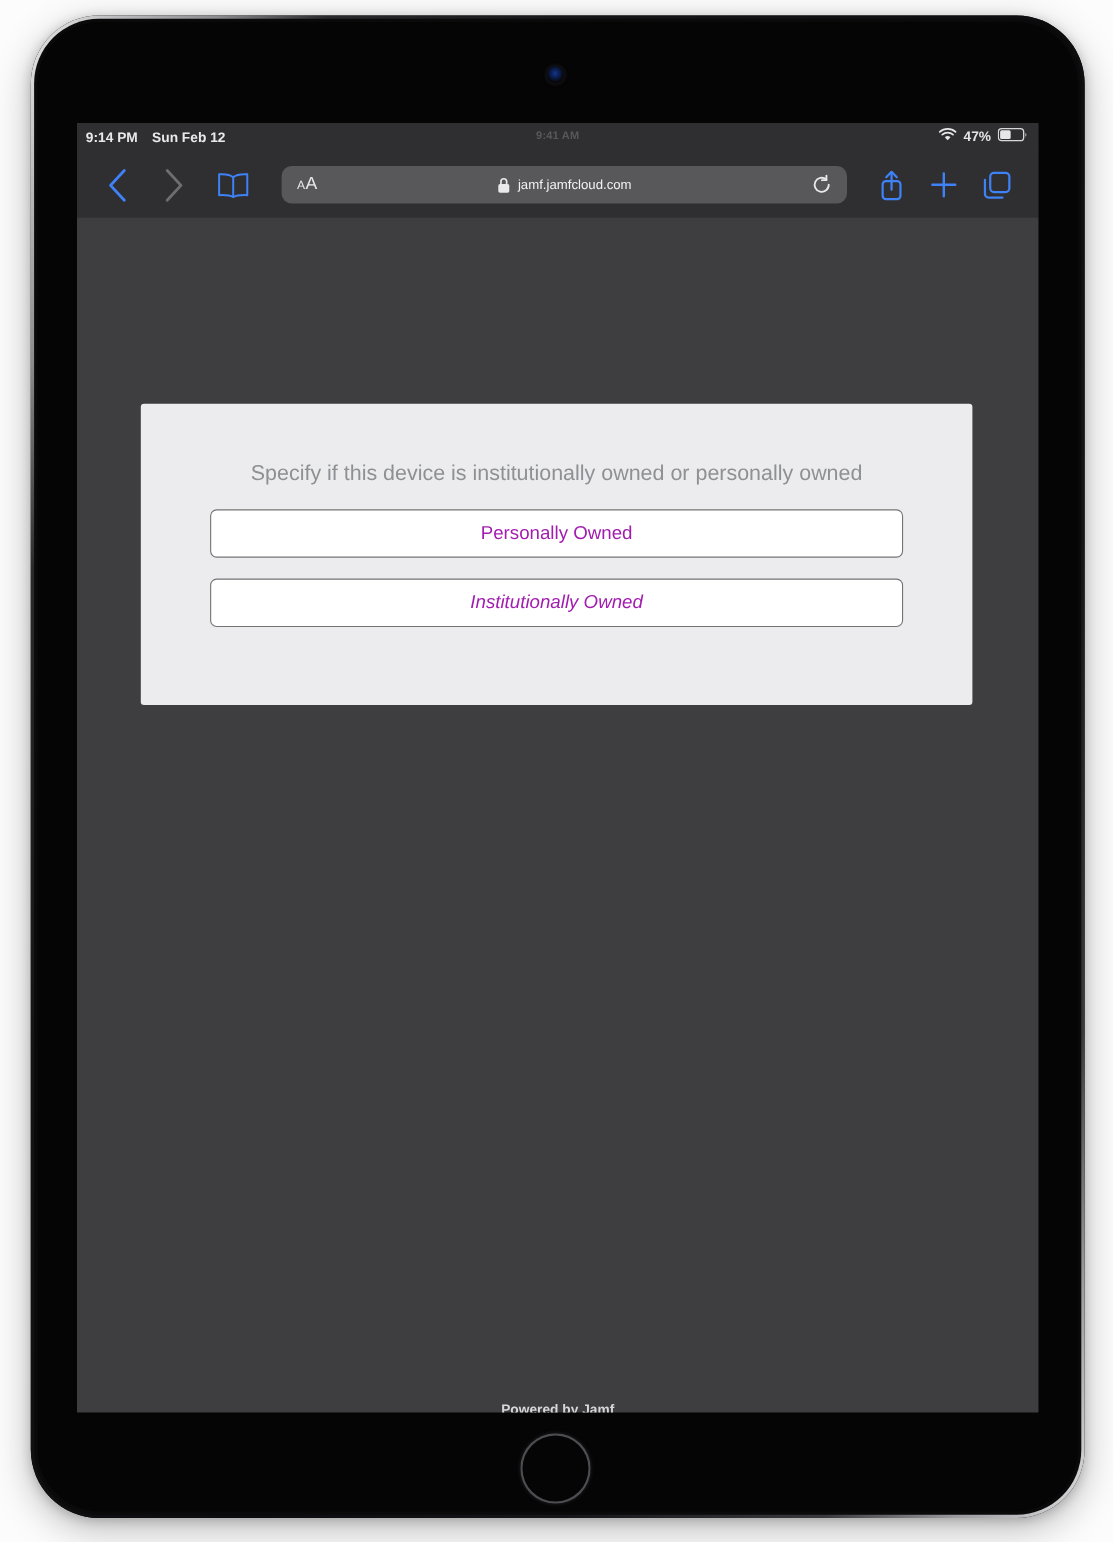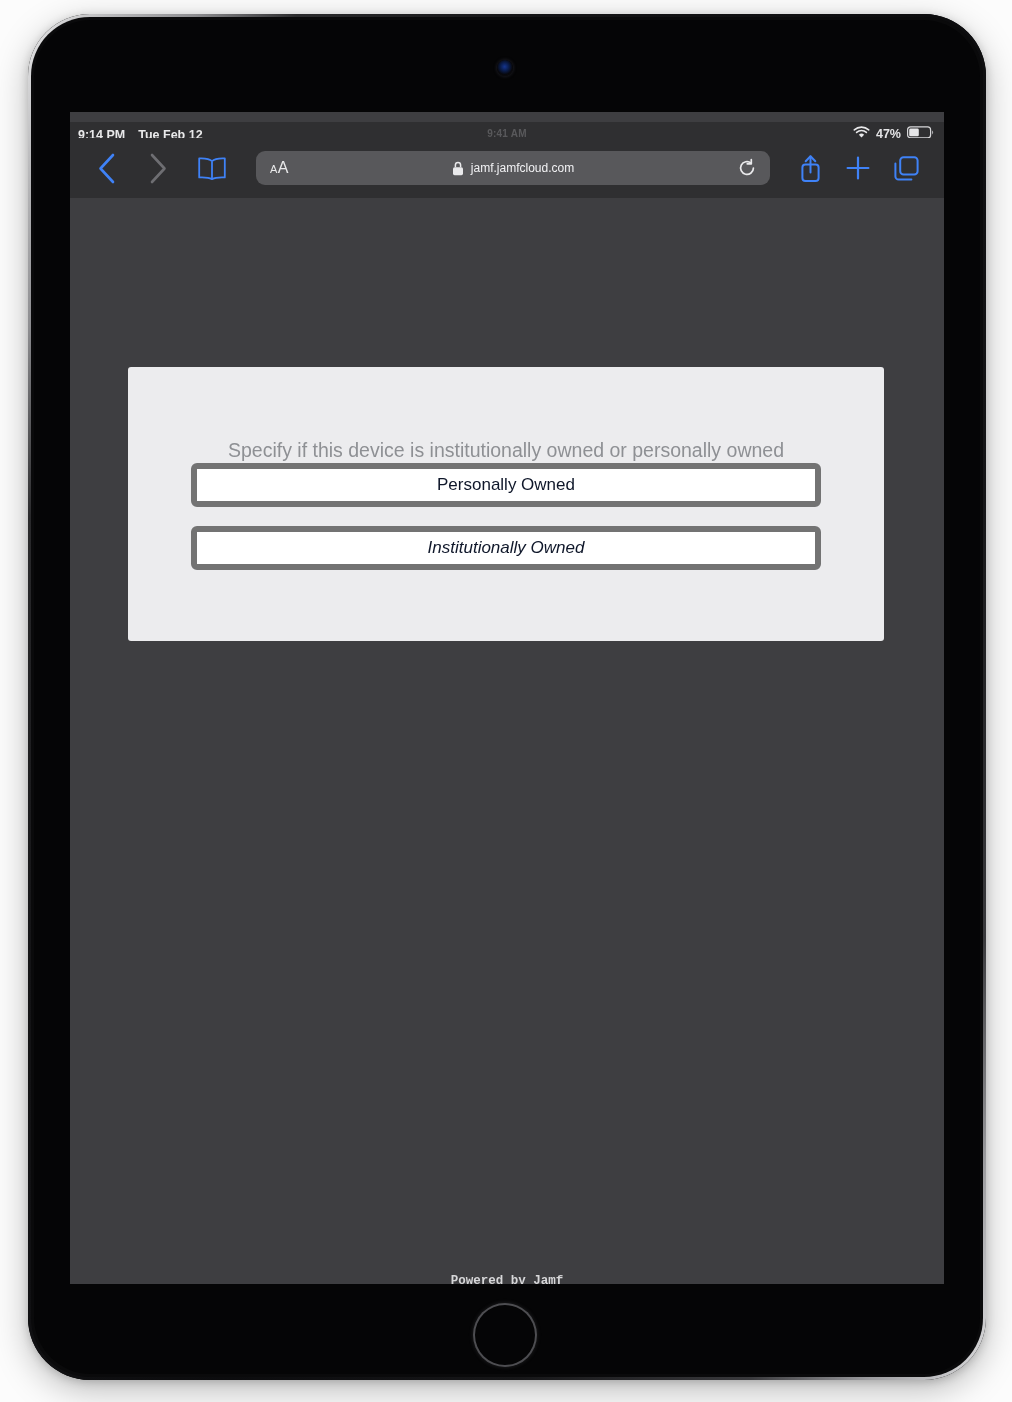--- a/index.html
+++ b/index.html
@@ -91,21 +91,20 @@
 
   
   .status-bar {
     position: absolute;
     left: 0; top: 0;
     width: 874px; height: 26px;
     background: #2f2f31;
     color: #e9e9ea;
     font-size: 12.5px;
     font-weight: bold;
-    margin-top: 10px;
   }
   .status-left {
     position: absolute;
     left: 8px; top: 6px;
     display: flex;
     gap: 13px;
     align-items: baseline;
   }
   .status-time-ghost {
     position: absolute;
@@ -209,71 +208,69 @@
     border-radius: 3px;
   }
 
   .card-prompt {
     position: absolute;
     left: 0; right: 0; top: 52px;
     text-align: center;
     color: #8e9094;
     font-size: 19.5px;
     font-weight: normal;
-    margin-top: 20px;
   }
 
   .choice-btn {
     position: absolute;
     left: 63px;
     width: 630px;
     height: 44px;
     background: #ffffff;
-    border: 6px solid #737373;
+    border: 1px solid #737373;
     border-radius: 6px;
-    color: #0f172a;
+    color: #a21caf;
     font-size: 17px;
     font-family: "Liberation Sans", sans-serif;
     display: flex;
     align-items: center;
     justify-content: center;
     cursor: pointer;
   }
   .choice-1 { top: 96px; }
   .choice-2 { top: 159px; font-style: italic; }
 
   .footer-text {
     position: absolute;
     left: 0; right: 0;
     top: 1076px;
     text-align: center;
     color: #d7d7d9;
     font-size: 12.5px;
     font-weight: bold;
-    font-family: Liberation Mono, monospace;
   }
 </style>
 </head>
 <body>
 
 <div id="stage">
 
   <div class="device-shadow"></div>
   <div class="device-body"></div>
   <div class="device-inner"></div>
   <div class="bezel-black"></div>
   <div class="camera"></div>
   <div class="home-button"></div>
 
   <div class="screen">
 
     <div class="status-bar">
       <div class="status-left">
         <span>9:14 PM</span>
-        <span>Tue Feb 12</span>
+        <span>Sun Feb 12</span>
       </div>
       <div class="status-time-ghost">9:41 AM</div>
       <div class="status-right">
         <span class="wifi-icon">
           <svg width="17" height="13" viewBox="0 0 17 13">
             <path d="M8.5 11.6 L5.9 8.7 a3.9 3.9 0 0 1 5.2 0 Z" fill="#e8e8ea"></path>
             <path d="M3.6 6.4 a7.3 7.3 0 0 1 9.8 0" stroke="#e8e8ea" stroke-width="1.6" fill="none" stroke-linecap="round"></path>
             <path d="M1.3 3.9 a10.8 10.8 0 0 1 14.4 0" stroke="#e8e8ea" stroke-width="1.6" fill="none" stroke-linecap="round"></path>
           </svg>
         </span>

